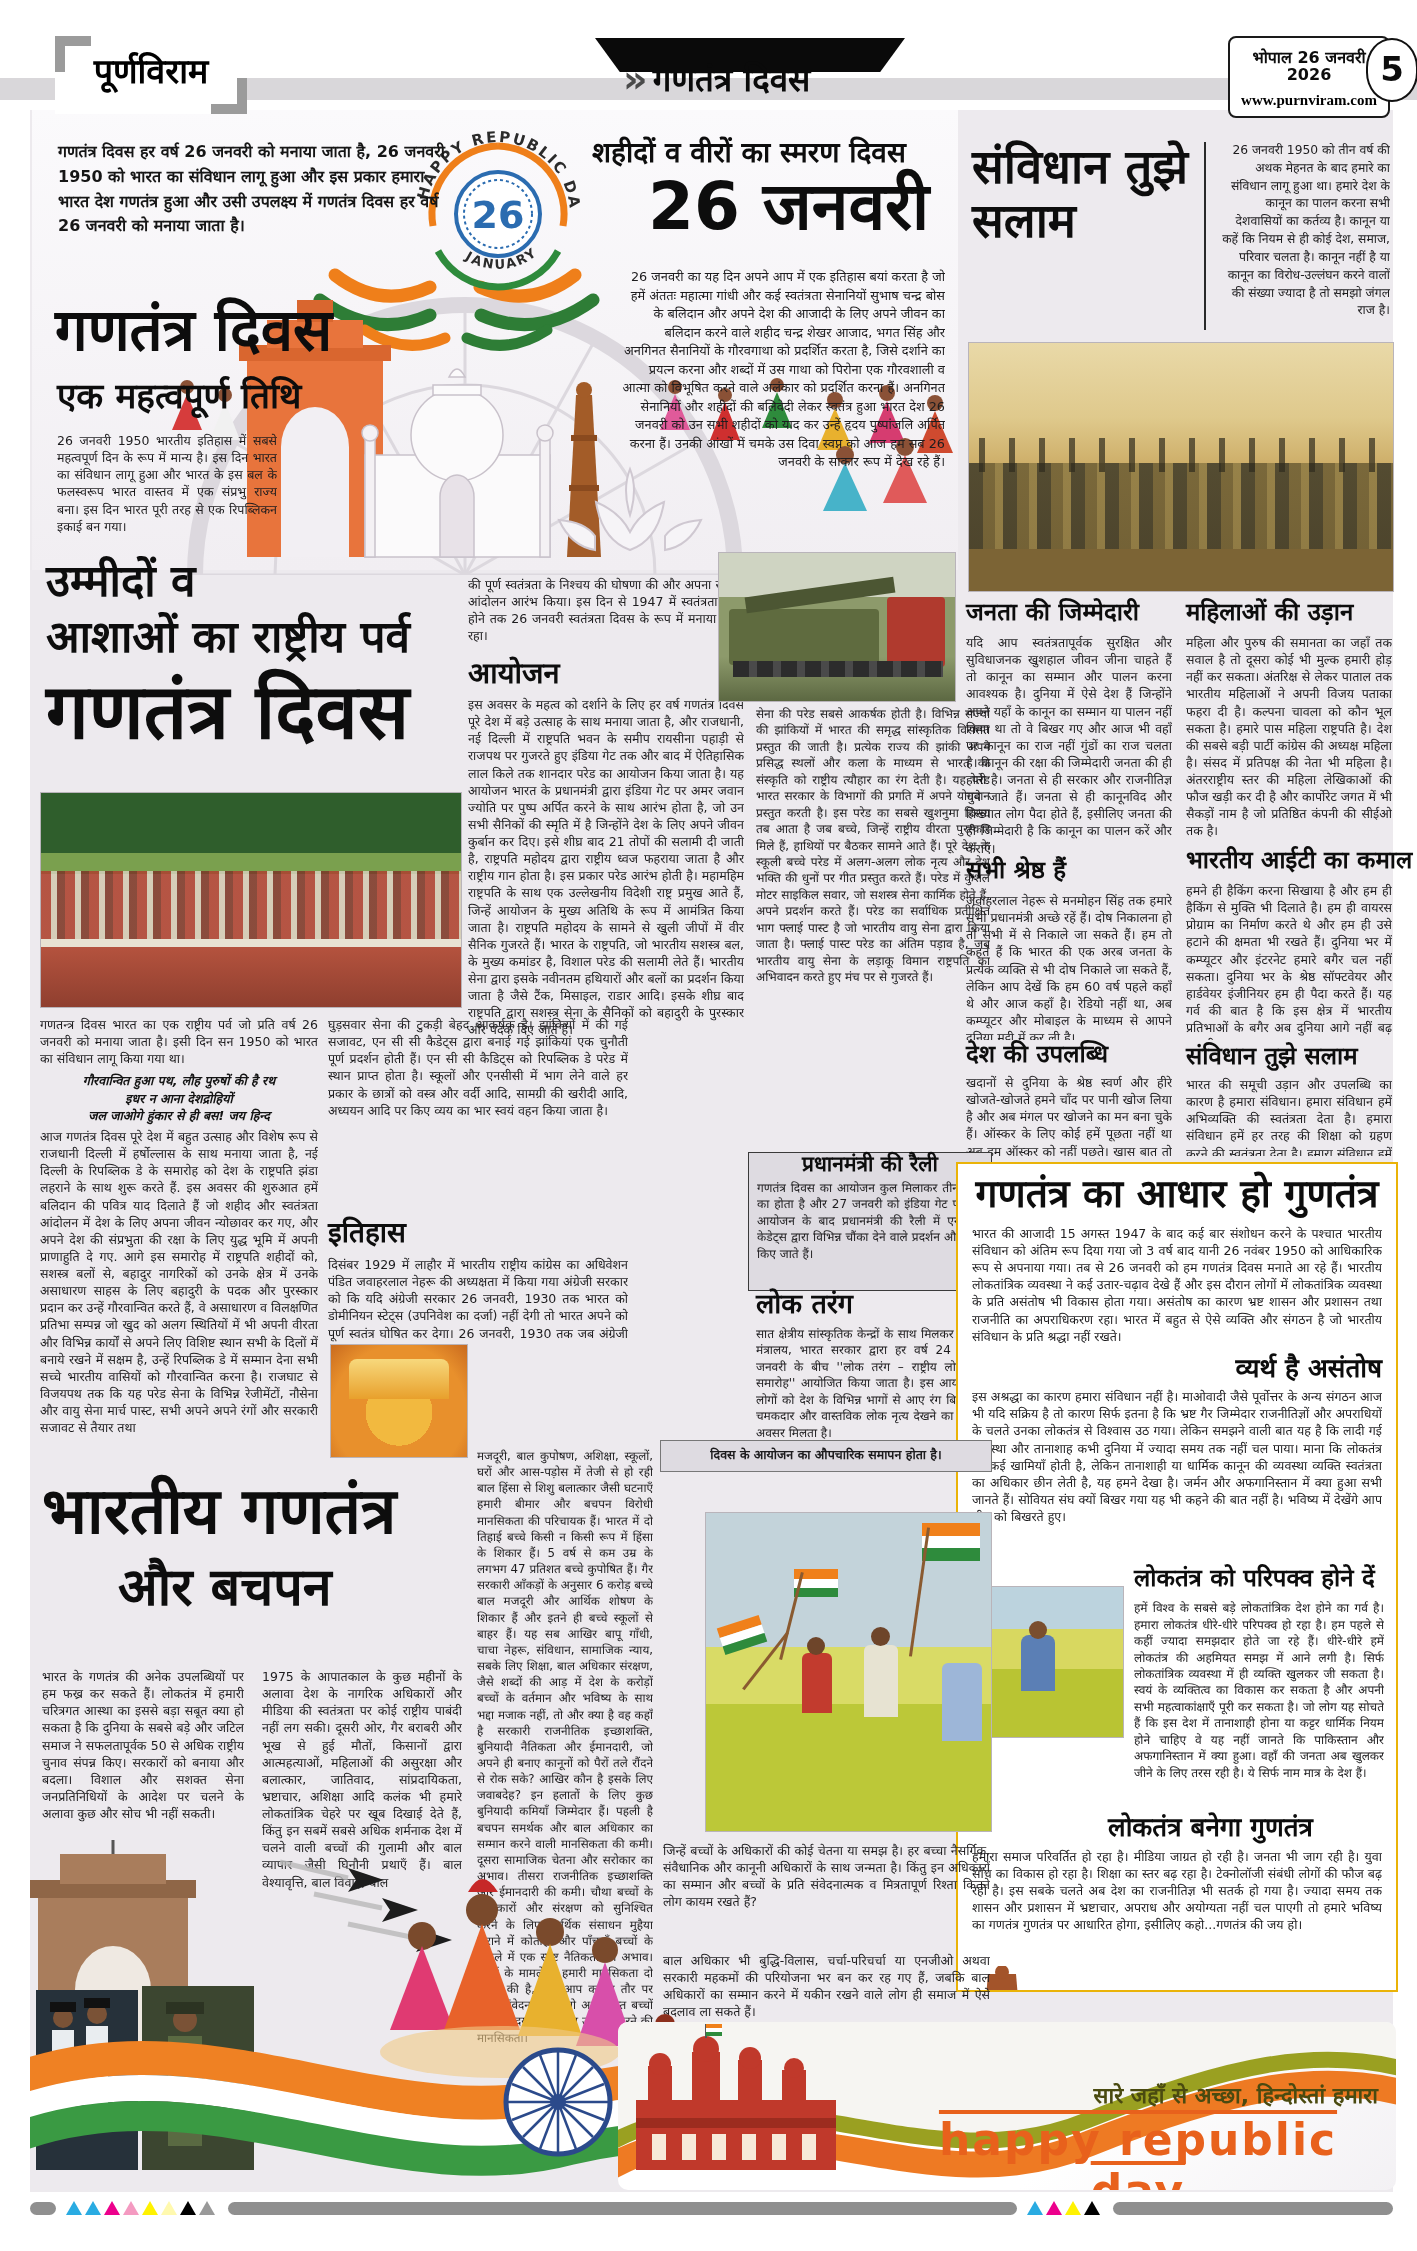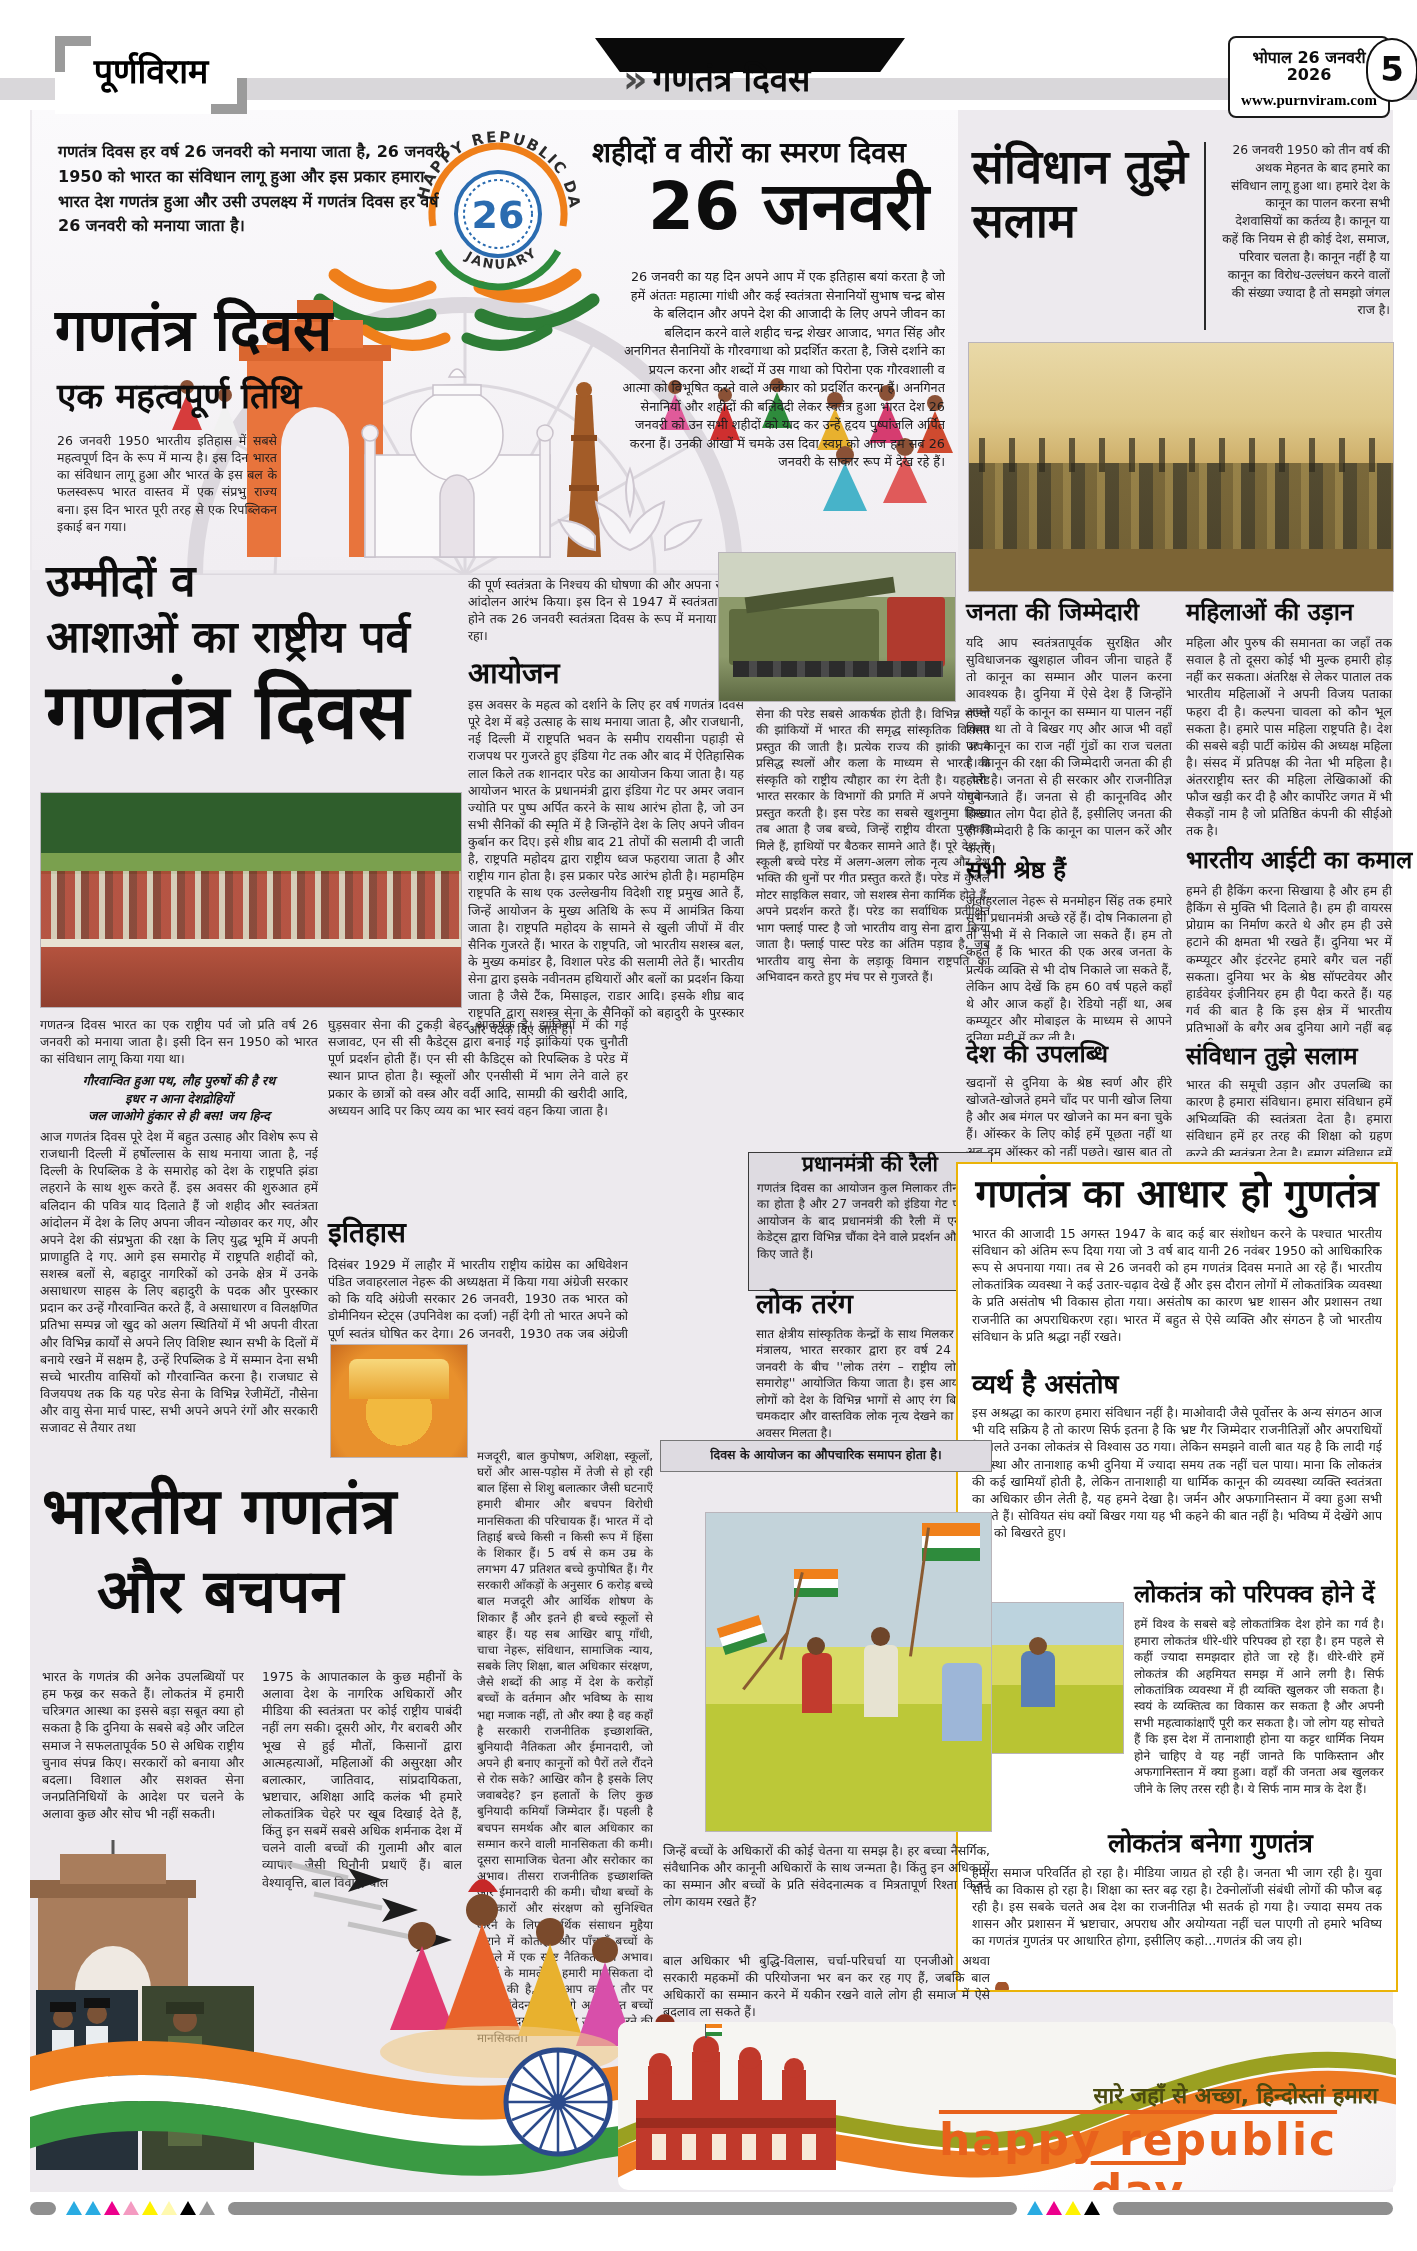--- a/index.html
+++ b/index.html
@@ -236,21 +236,21 @@
     <div class="hsec" style="font-size:21px;text-align:center;">प्रधानमंत्री की रैली</div>
     <div class="jtxt" style="margin-top:5px;font-size:12px;height:82px;">गणतंत्र दिवस का आयोजन कुल मिलाकर तीन दिनों का होता है और 27 जनवरी को इंडिया गेट पर इस आयोजन के बाद प्रधानमंत्री की रैली में एनसीसी केडेट्स द्वारा विभिन्न चौंका देने वाले प्रदर्शन और ड्रिल किए जाते हैं।</div>
   </div>
 
   <div class="abs hsec" style="left:756px;top:1290px;font-size:27px;">लोक तरंग</div>
   <div class="abs jtxt" style="left:756px;top:1326px;width:234px;height:128px;font-size:12px;">सात क्षेत्रीय सांस्कृतिक केन्द्रों के साथ मिलकर संस्कृति मंत्रालय, भारत सरकार द्वारा हर वर्ष 24 से 29 जनवरी के बीच ''लोक तरंग – राष्ट्रीय लोक नृत्य समारोह'' आयोजित किया जाता है। इस आयोजन में लोगों को देश के विभिन्न भागों से आए रंग बिरंगे और चमकदार और वास्तविक लोक नृत्य देखने का अनोखा अवसर मिलता है।</div>
 
   <div class="abs" style="left:956px;top:1162px;width:442px;height:830px;background:#ffffff;border:2px solid #eab308;box-sizing:border-box;overflow:hidden;">
     <div class="hsec" style="font-size:39px;text-align:center;margin-top:10px;">गणतंत्र का आधार हो गुणतंत्र</div>
     <div class="jtxt" style="margin:10px 14px 0;height:122px;">भारत की आजादी 15 अगस्त 1947 के बाद कई बार संशोधन करने के पश्चात भारतीय संविधान को अंतिम रूप दिया गया जो 3 वर्ष बाद यानी 26 नवंबर 1950 को आधिकारिक रूप से अपनाया गया। तब से 26 जनवरी को हम गणतंत्र दिवस मनाते आ रहे हैं। भारतीय लोकतांत्रिक व्यवस्था ने कई उतार-चढ़ाव देखे हैं और इस दौरान लोगों में लोकतांत्रिक व्यवस्था के प्रति असंतोष भी विकास होता गया। असंतोष का कारण भ्रष्ट शासन और प्रशासन तथा राजनीति का अपराधिकरण रहा। भारत में बहुत से ऐसे व्यक्ति और संगठन है जो भारतीय संविधान के प्रति श्रद्धा नहीं रखते।</div>
-    <div class="hsec" style="font-size:26px;margin:24px 14px 0;">व्यर्थ है असंतोष</div>
+    <div class="hsec" style="font-size:26px;margin:8px 14px 0;text-align:right;">व्यर्थ है असंतोष</div>
     <div class="jtxt" style="margin:6px 14px 0;height:168px;">इस अश्रद्धा का कारण हमारा संविधान नहीं है। माओवादी जैसे पूर्वोत्तर के अन्य संगठन आज भी यदि सक्रिय है तो कारण सिर्फ इतना है कि भ्रष्ट गैर जिम्मेदार राजनीतिज्ञों और अपराधियों के चलते उनका लोकतंत्र से विश्वास उठ गया। लेकिन समझने वाली बात यह है कि लादी गई व्यवस्था और तानाशाह कभी दुनिया में ज्यादा समय तक नहीं चल पाया। माना कि लोकतंत्र की कई खामियाँ होती है, लेकिन तानाशाही या धार्मिक कानून की व्यवस्था व्यक्ति स्वतंत्रता का अधिकार छीन लेती है, यह हमने देखा है। जर्मन और अफगानिस्तान में क्या हुआ सभी जानते हैं। सोवियत संघ क्यों बिखर गया यह भी कहने की बात नहीं है। भविष्य में देखेंगे आप चीन को बिखरते हुए।</div>
     <div style="position:relative;margin:10px 14px 0;height:240px;">
       <div class="photo" style="left:0;top:20px;width:150px;height:150px;background:linear-gradient(180deg,#bcd3de 0 28%,#d8d860 28% 55%,#b9c433 55% 100%);">
         <div class="abs" style="left:48px;top:48px;width:34px;height:56px;background:#5b7fb5;border-radius:8px 8px 0 0;"></div>
         <div class="abs" style="left:56px;top:34px;width:18px;height:18px;background:#7a4e2e;border-radius:50%;"></div>
       </div>
       <div class="abs hsec" style="left:162px;top:0;width:250px;font-size:24px;">लोकतंत्र को परिपक्व होने दें</div>
       <div class="abs jtxt" style="left:162px;top:34px;width:250px;height:206px;font-size:12px;">हमें विश्व के सबसे बड़े लोकतांत्रिक देश होने का गर्व है। हमारा लोकतंत्र धीरे-धीरे परिपक्व हो रहा है। हम पहले से कहीं ज्यादा समझदार होते जा रहे हैं। धीरे-धीरे हमें लोकतंत्र की अहमियत समझ में आने लगी है। सिर्फ लोकतांत्रिक व्यवस्था में ही व्यक्ति खुलकर जी सकता है। स्वयं के व्यक्तित्व का विकास कर सकता है और अपनी सभी महत्वाकांक्षाएँ पूरी कर सकता है। जो लोग यह सोचते हैं कि इस देश में तानाशाही होना या कट्टर धार्मिक नियम होने चाहिए वे यह नहीं जानते कि पाकिस्तान और अफगानिस्तान में क्या हुआ। वहाँ की जनता अब खुलकर जीने के लिए तरस रही है। ये सिर्फ नाम मात्र के देश हैं।</div>
     </div>
     <div class="hsec" style="font-size:26px;margin:8px 14px 0 150px;">लोकतंत्र बनेगा गुणतंत्र</div>
@@ -275,21 +275,21 @@
         <path d="M276,150 v-34 a14,16 0 0 1 28,0 v34 z" fill="#dfe6ec"></path>
       </g>
     </svg>
   </div>
 
   <div class="abs" style="left:660px;top:1440px;width:330px;height:30px;background:#dedbe1;border:1px solid #777;">
     <div style="font-size:12.5px;font-weight:bold;text-align:center;line-height:28px;color:#1d1c1e;">दिवस के आयोजन का औपचारिक समापन होता है।</div>
   </div>
 
   <div class="abs hsec" style="left:42px;top:1478px;font-size:64px;">भारतीय गणतंत्र</div>
-  <div class="abs hsec" style="left:97px;top:1560px;font-size:60px;">और बचपन</div>
+  <div class="abs hsec" style="left:118px;top:1560px;font-size:52px;">और बचपन</div>
 
   <div class="abs jtxt" style="left:477px;top:1448px;width:176px;height:606px;font-size:11.8px;">मजदूरी, बाल कुपोषण, अशिक्षा, स्कूलों, घरों और आस-पड़ोस में तेजी से हो रही बाल हिंसा से शिशु बलात्कार जैसी घटनाएँ हमारी बीमार और बचपन विरोधी मानसिकता की परिचायक हैं। भारत में दो तिहाई बच्चे किसी न किसी रूप में हिंसा के शिकार हैं। 5 वर्ष से कम उम्र के लगभग 47 प्रतिशत बच्चे कुपोषित हैं। गैर सरकारी आँकड़ों के अनुसार 6 करोड़ बच्चे बाल मजदूरी और आर्थिक शोषण के शिकार हैं और इतने ही बच्चे स्कूलों से बाहर हैं। यह सब आखिर बापू गाँधी, चाचा नेहरू, संविधान, सामाजिक न्याय, सबके लिए शिक्षा, बाल अधिकार संरक्षण, जैसे शब्दों की आड़ में देश के करोड़ों बच्चों के वर्तमान और भविष्य के साथ भद्दा मजाक नहीं, तो और क्या है वह कहाँ है सरकारी राजनीतिक इच्छाशक्ति, बुनियादी नैतिकता और ईमानदारी, जो अपने ही बनाए कानूनों को पैरों तले रौंदने से रोक सके? आखिर कौन है इसके लिए जवाबदेह? इन हलातों के लिए कुछ बुनियादी कमियाँ जिम्मेदार हैं। पहली है बचपन समर्थक और बाल अधिकार का सम्मान करने वाली मानसिकता की कमी। दूसरा सामाजिक चेतना और सरोकार का अभाव। तीसरा राजनीतिक इच्छाशक्ति और ईमानदारी की कमी। चौथा बच्चों के अधिकारों और संरक्षण को सुनिश्चित करने के लिए आर्थिक संसाधन मुहैया कराने में कोताही और पाँचवाँ बच्चों के मामले में एक स्पष्ट नैतिकता का अभाव। बच्चों के मामले में हमारी मानसिकता दो प्रकार की है, यदि आप कथित तौर पर भक्त संवेदनशील हैं तो अभावग्रस्त बच्चों के ऊपर दया दिखाने या उपकार करने की मानसिकता।</div>
   <div class="abs jtxt" style="left:42px;top:1668px;width:202px;height:200px;">भारत के गणतंत्र की अनेक उपलब्धियों पर हम फख्र कर सकते हैं। लोकतंत्र में हमारी चरित्रगत आस्था का इससे बड़ा सबूत क्या हो सकता है कि दुनिया के सबसे बड़े और जटिल समाज ने सफलतापूर्वक 50 से अधिक राष्ट्रीय चुनाव संपन्न किए। सरकारों को बनाया और बदला। विशाल और सशक्त सेना जनप्रतिनिधियों के आदेश पर चलने के अलावा कुछ और सोच भी नहीं सकती।</div>
   <div class="abs jtxt" style="left:262px;top:1668px;width:200px;height:260px;">1975 के आपातकाल के कुछ महीनों के अलावा देश के नागरिक अधिकारों और मीडिया की स्वतंत्रता पर कोई राष्ट्रीय पाबंदी नहीं लग सकी। दूसरी ओर, गैर बराबरी और भूख से हुई मौतों, किसानों द्वारा आत्महत्याओं, महिलाओं की असुरक्षा और बलात्कार, जातिवाद, सांप्रदायिकता, भ्रष्टाचार, अशिक्षा आदि कलंक भी हमारे लोकतांत्रिक चेहरे पर खूब दिखाई देते हैं, किंतु इन सबमें सबसे अधिक शर्मनाक देश में चलने वाली बच्चों की गुलामी और बाल व्यापार जैसी घिनौनी प्रथाएँ हैं। बाल वेश्यावृत्ति, बाल विवाह, बाल</div>
 
   <div class="photo" style="left:705px;top:1512px;width:285px;height:318px;background:linear-gradient(180deg,#c3d3da 0 42%,#d9db66 42% 60%,#bcc838 60% 100%);">
     <div class="flag" style="left:88px;top:56px;">
         <div class="s1"></div>
         <div class="s2"></div>
         <div class="s3"></div>

